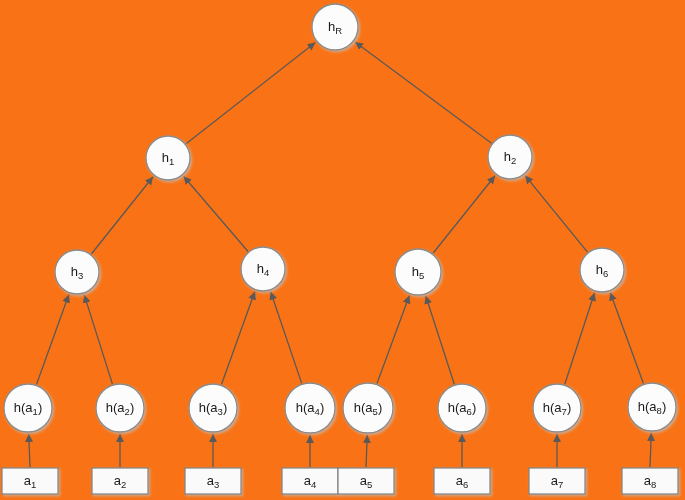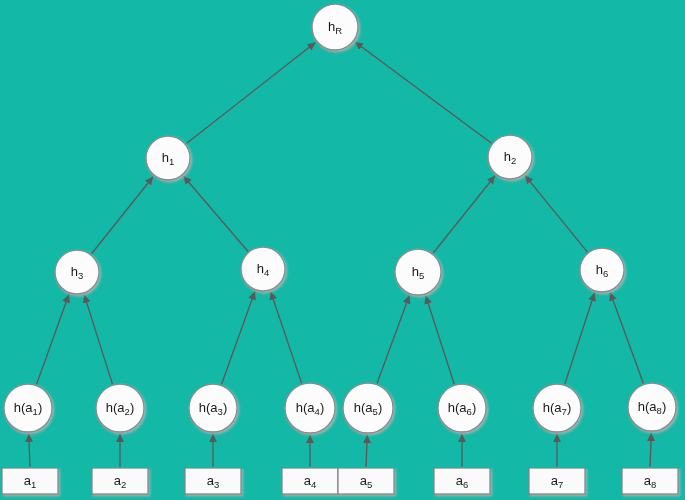--- a/index.html
+++ b/index.html
@@ -5,21 +5,21 @@
   html, body {
     margin: 0;
     padding: 0;
     background: #ffffff;
     font-family: "Liberation Sans", sans-serif;
   }
   .stage {
     position: relative;
     width: 685px;
     height: 500px;
-    background: #14b8a6;
+    background: #f97316;
     overflow: hidden;
   }
   svg text {
     font-family: "Liberation Sans", sans-serif;
     fill: #1a1a1a;
   }
 </style>
 </head>
 <body>
 

